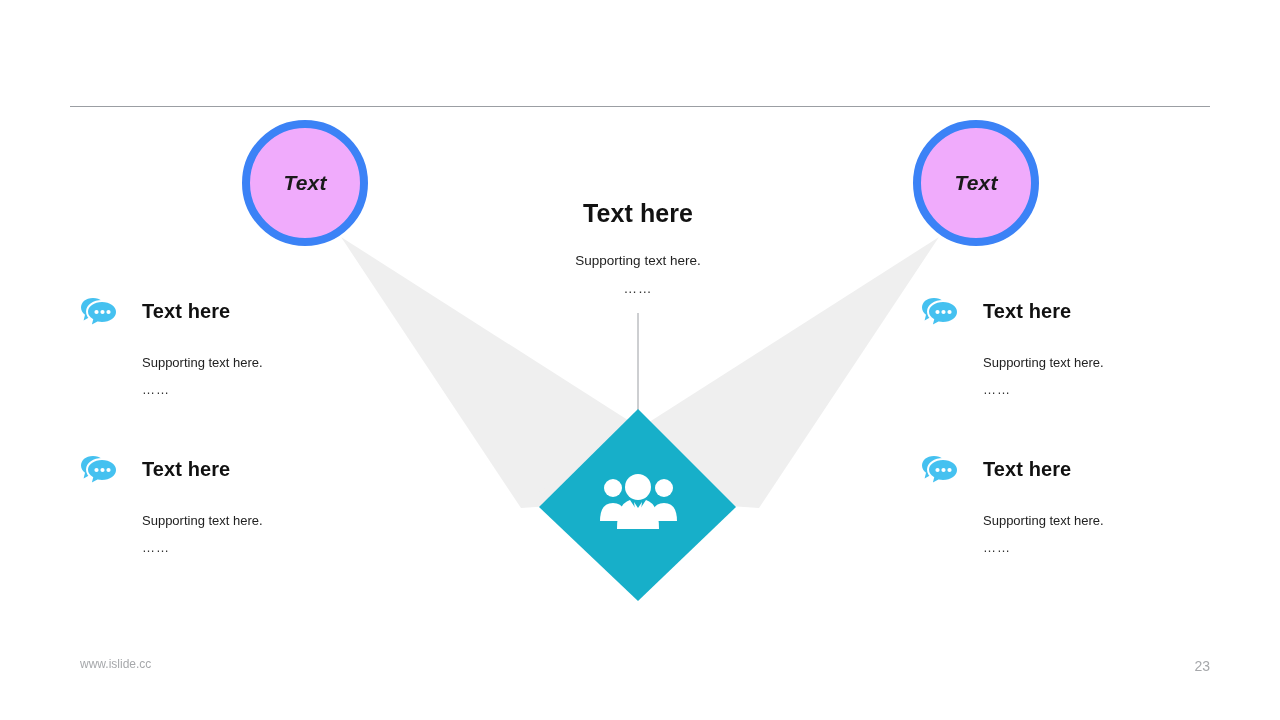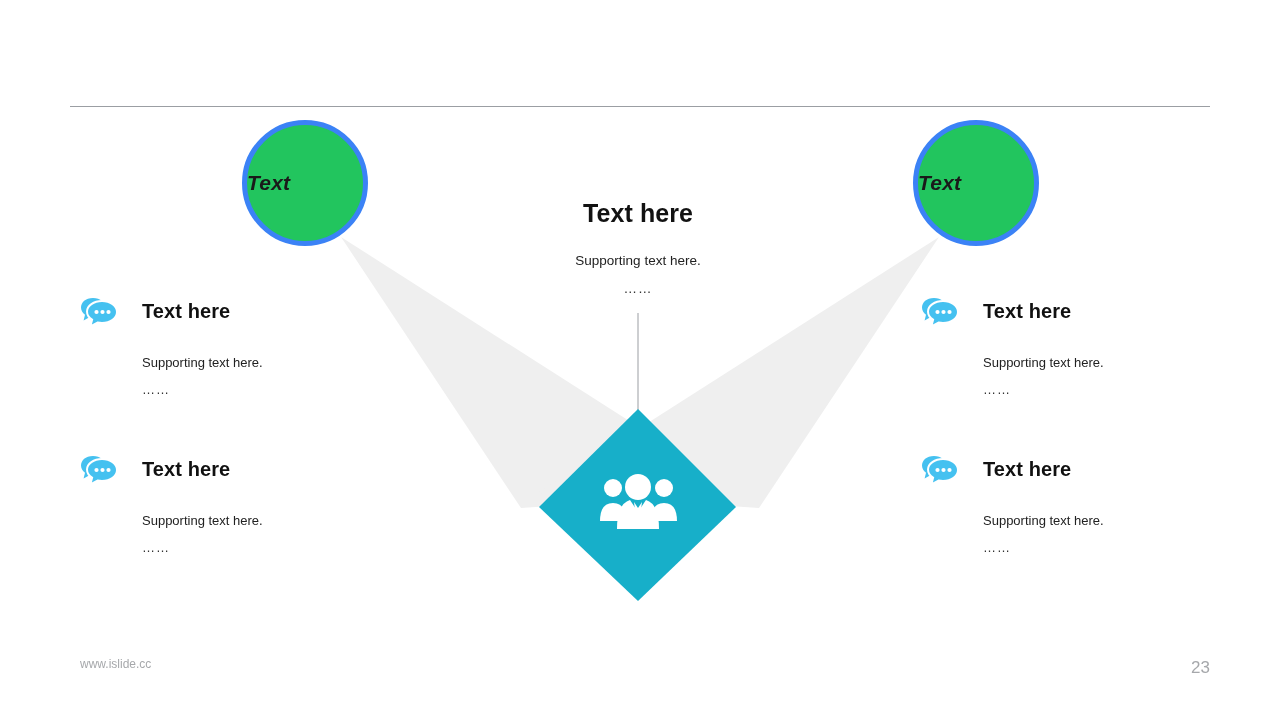--- a/index.html
+++ b/index.html
@@ -40,25 +40,26 @@
     height: 720px;
     pointer-events: none;
   }
 
   
   .circle {
     position: absolute;
     width: 126px;
     height: 126px;
     border-radius: 50%;
-    border: 5px solid #3b82f6;
-    background: #22c55e;
+    border: 8px solid #3b82f6;
+    background: #f0abfc;
     box-sizing: border-box;
     display: flex;
     align-items: center;
+    justify-content: center;
   }
   .circle span {
     font-size: 21px;
     font-weight: bold;
     font-style: italic;
     color: #1a1a1a;
     letter-spacing: .2px;
   }
   .circle-left  { left: 242px; top: 120px; }
   .circle-right { left: 913px; top: 120px; }
@@ -151,21 +152,21 @@
     color: #a6a8ab;
     line-height: 1;
     text-align: center;
   }
   .footer-page {
     position: absolute;
     left: 1166px;
     top: 659px;
     width: 44px;
     text-align: right;
-    font-size: 17px;
+    font-size: 14px;
     color: #a6a8ab;
     line-height: 1;
   }
 </style>
 </head>
 <body>
 
 <div class="slide">
 
   <div class="divider"></div>

